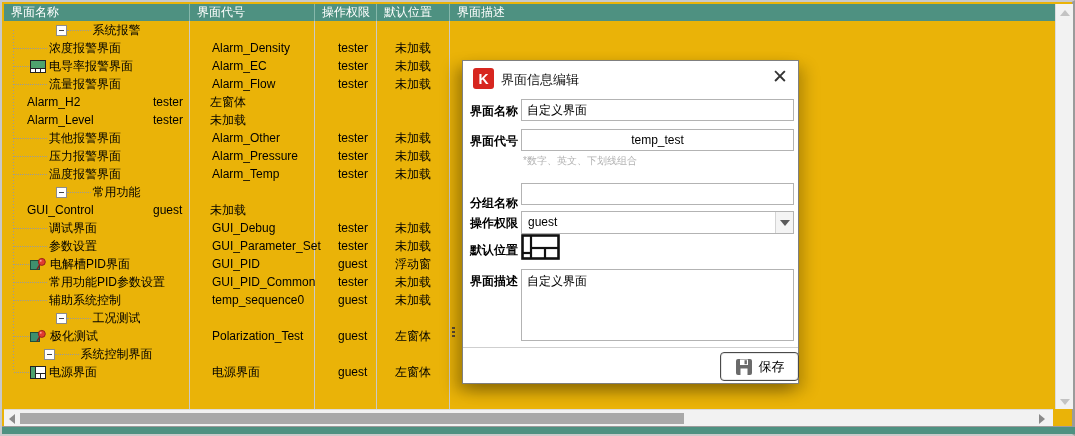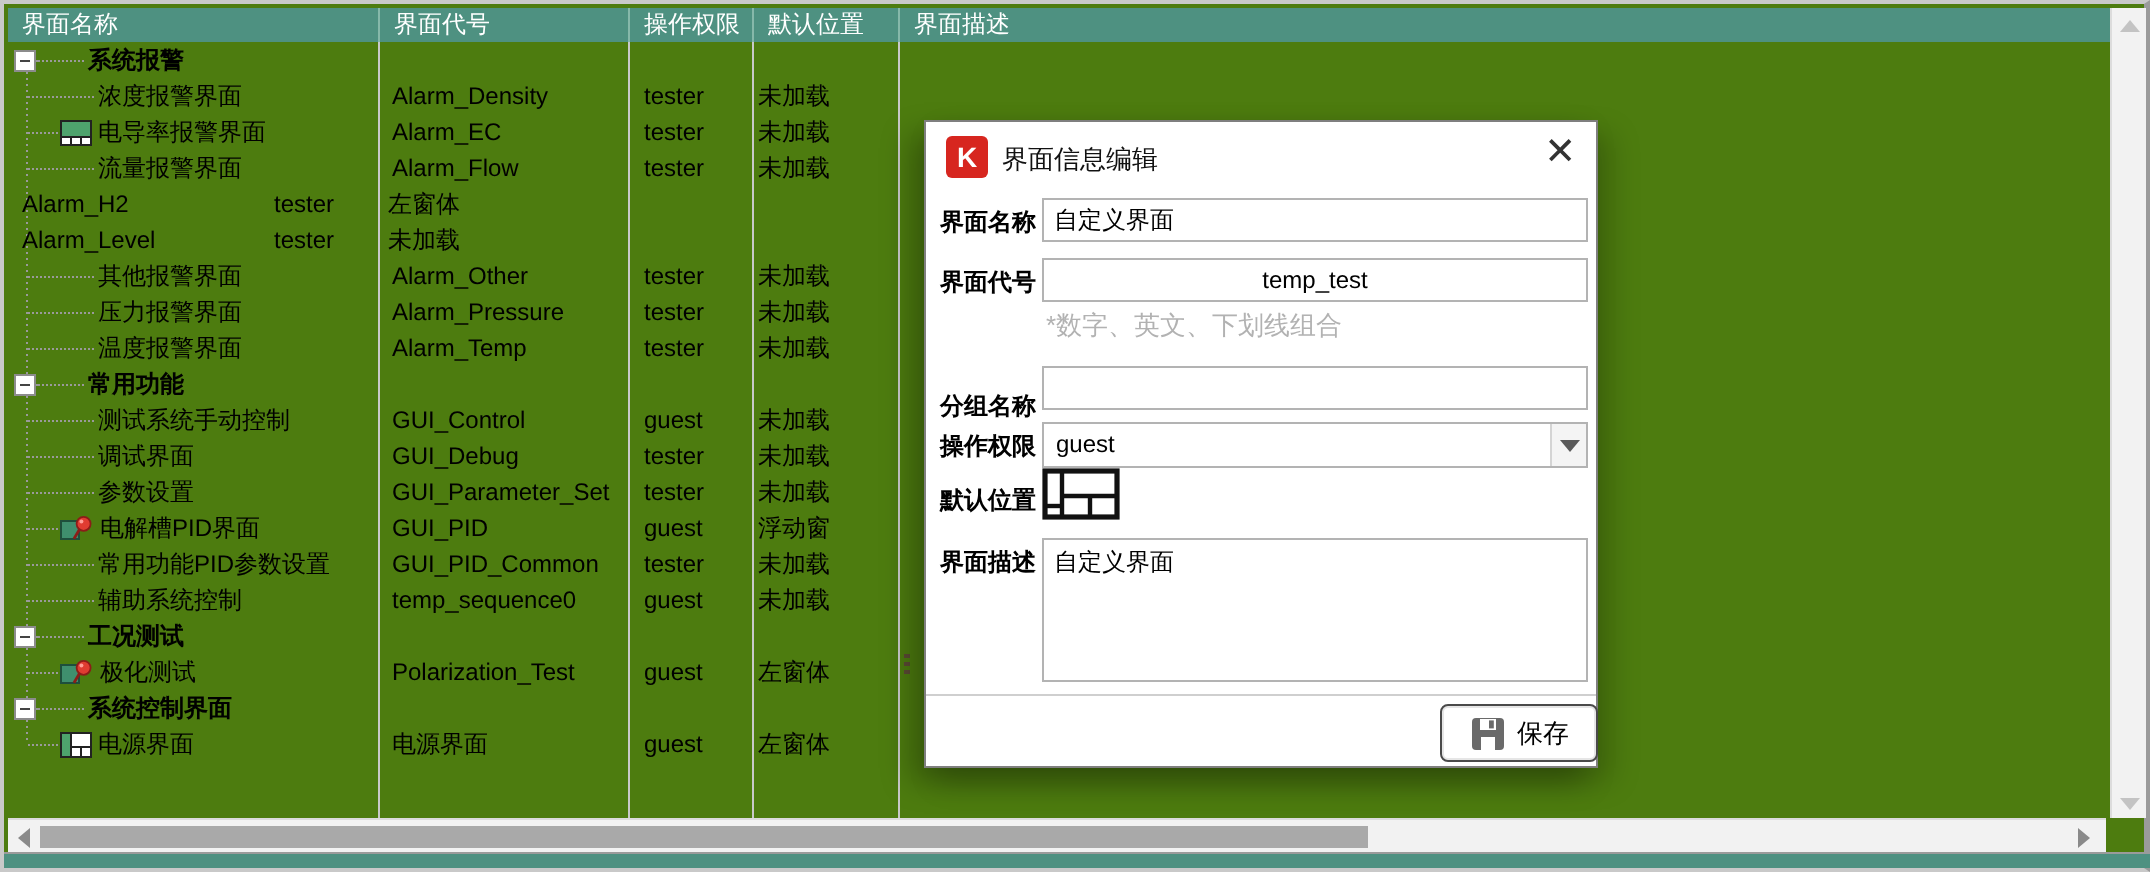--- a/index.html
+++ b/index.html
@@ -1,40 +1,40 @@
 <!DOCTYPE html>
 <html style="--header-teal: #4e9181; --icon-green: #4ea36d; --pin-red: #e03c31; --logo-red: #d7261f;"><head>
 <meta charset="utf-8">
 <style>
   html,body{margin:0;padding:0;}
   body{
     width:1075px;height:436px;position:relative;overflow:hidden;
     font-family:"Liberation Sans","DejaVu Sans",sans-serif;
     background:#e9e9e9;
   }
-  .frame{position:absolute;inset:0;background:#4d7c0f;border:2px solid #c9c9c9;border-right:3px solid #9b9b9b;box-sizing:border-box;}
+  .frame{position:absolute;inset:0;background:#eab308;border:2px solid #c9c9c9;border-right:3px solid #9b9b9b;box-sizing:border-box;}
 
   
   .thead{position:absolute;left:2px;top:2px;width:1051px;height:17px;background:var(--header-teal,#4e9181);}
   .hcell{position:absolute;top:0;height:17px;line-height:17px;color:#fff;font-size:12px;padding-left:7px;box-sizing:border-box;border-left:1px solid #86b8aa;white-space:nowrap;overflow:hidden;}
   .hcell:first-child{border-left:none;}
 
   
   .vgrid{position:absolute;top:19px;height:388px;width:1px;background:#c9c9c9;}
 
   
   .rows{position:absolute;left:2px;top:19px;width:1048px;height:388px;}
   .vline{position:absolute;left:9px;top:9px;width:1px;height:342px;
     background-image:repeating-linear-gradient(to bottom,#9a9a9a 0 1px,transparent 1px 3px);}
   .trow{display:flex;height:18px;align-items:center;font-size:12px;color:#000;position:relative;}
   .c-name{width:185px;display:flex;align-items:center;height:100%;box-sizing:border-box;overflow:hidden;}
-  .c-code{width:118px;padding-left:7px;overflow:hidden;white-space:nowrap;}
+  .c-code{width:118px;padding-left:23px;overflow:hidden;white-space:nowrap;}
   .c-perm{width:54px;padding-left:8px;}
   .c-pos{width:65px;padding-left:3px;font-family:Liberation Mono, monospace;}
-  .grow .c-name{font-weight:bold;}
+  .grow .c-name{font-weight:normal;justify-content:center;}
   .expander{width:11px;height:11px;border:1px solid #8c8c8c;background:#fff;box-sizing:border-box;margin-left:3px;position:relative;flex:none;z-index:1;}
   .expander .minus{position:absolute;left:2px;right:2px;top:4px;height:1px;background:#444;}
   .stub{border-top:1px dotted #9a9a9a;height:0;flex:none;}
   .stub-g{width:24px;margin-right:2px;}
   .stub-i{width:33px;margin-left:10px;margin-right:2px;}
   .stub-ic{width:15px;margin-left:10px;margin-right:1px;}
   .ricon{flex:none;display:flex;align-items:center;margin-right:3px;z-index:1;background:transparent;}
   .frag{position:absolute;left:450px;top:325px;width:3px;height:12px;
     background-image:repeating-linear-gradient(to bottom,#5a4a33 0 2px,transparent 2px 4px);}
 
@@ -53,21 +53,21 @@
   
   .dialog{position:absolute;left:460px;top:58px;width:337px;height:324px;background:#fff;border:1px solid #7f7f7f;
     box-shadow:-7px 7px 14px rgba(0,0,0,.28),7px 7px 14px rgba(0,0,0,.18);box-sizing:border-box;}
   .dtitlebar{position:absolute;left:0;top:0;right:0;height:34px;}
   .dlogo{position:absolute;left:10px;top:7px;}
   .dtitle{position:absolute;left:38px;top:10px;font-size:13px;color:#111;}
   .dclose{position:absolute;right:10px;top:5px;font-size:19px;font-weight:300;color:#333;cursor:pointer;line-height:22px;}
   .dlabel{position:absolute;left:7px;font-size:12px;font-weight:bold;color:#000;white-space:nowrap;}
   .dinput{position:absolute;left:58px;width:273px;height:22px;border:1px solid #b3b3b3;box-sizing:border-box;
     font-family:inherit;font-size:12px;padding:2px 5px;color:#000;outline:none;background:#fff;}
-  .hint{position:absolute;left:60px;top:93px;font-size:13px;color:#b2b2b2;}
+  .hint{position:absolute;left:60px;top:93px;font-size:10px;color:#b2b2b2;}
   .combo{position:absolute;left:58px;top:150px;width:273px;height:23px;border:1px solid #b3b3b3;box-sizing:border-box;}
   .combo-val{position:absolute;left:6px;top:3px;font-size:12px;color:#000;}
   .combo-btn{position:absolute;right:0;top:0;bottom:0;width:17px;background:#f4f4f4;border-left:1px solid #d4d4d4;display:flex;align-items:center;justify-content:center;}
   .combo-arrow{width:0;height:0;border-left:5px solid transparent;border-right:5px solid transparent;border-top:6px solid #5a5a5a;}
   .poslayout{position:absolute;left:58px;top:173px;}
   .dtextarea{position:absolute;left:58px;top:208px;width:273px;height:72px;border:1px solid #b3b3b3;box-sizing:border-box;
     font-family:inherit;font-size:12px;padding:3px 5px;color:#000;resize:none;outline:none;}
   .dsep{position:absolute;left:0;right:0;top:286px;height:1px;background:#cfcfcf;}
   .savebtn{position:absolute;left:257px;top:291px;width:79px;height:29px;border:1px solid #4a4a4a;border-radius:4px;background:#fff;
     display:flex;align-items:center;justify-content:center;gap:6px;cursor:pointer;box-shadow:inset 0 0 0 1px #e6e6e6;}
@@ -184,24 +184,20 @@
             <span class="minus"></span>
           </span>
           <span class="stub stub-g"></span>
           <span>常用功能</span>
         </div>
         <div class="c-code"></div>
         <div class="c-perm"></div>
         <div class="c-pos"></div>
       </div>
       <div class="trow irow">
-        <div class="c-name">
-          <span class="stub stub-i"></span>
-          <span>测试系统手动控制</span>
-        </div>
         <div class="c-code">GUI_Control</div>
         <div class="c-perm">guest</div>
         <div class="c-pos">未加载</div>
       </div>
       <div class="trow irow">
         <div class="c-name">
           <span class="stub stub-i"></span>
           <span>调试界面</span>
         </div>
         <div class="c-code">GUI_Debug</div>

